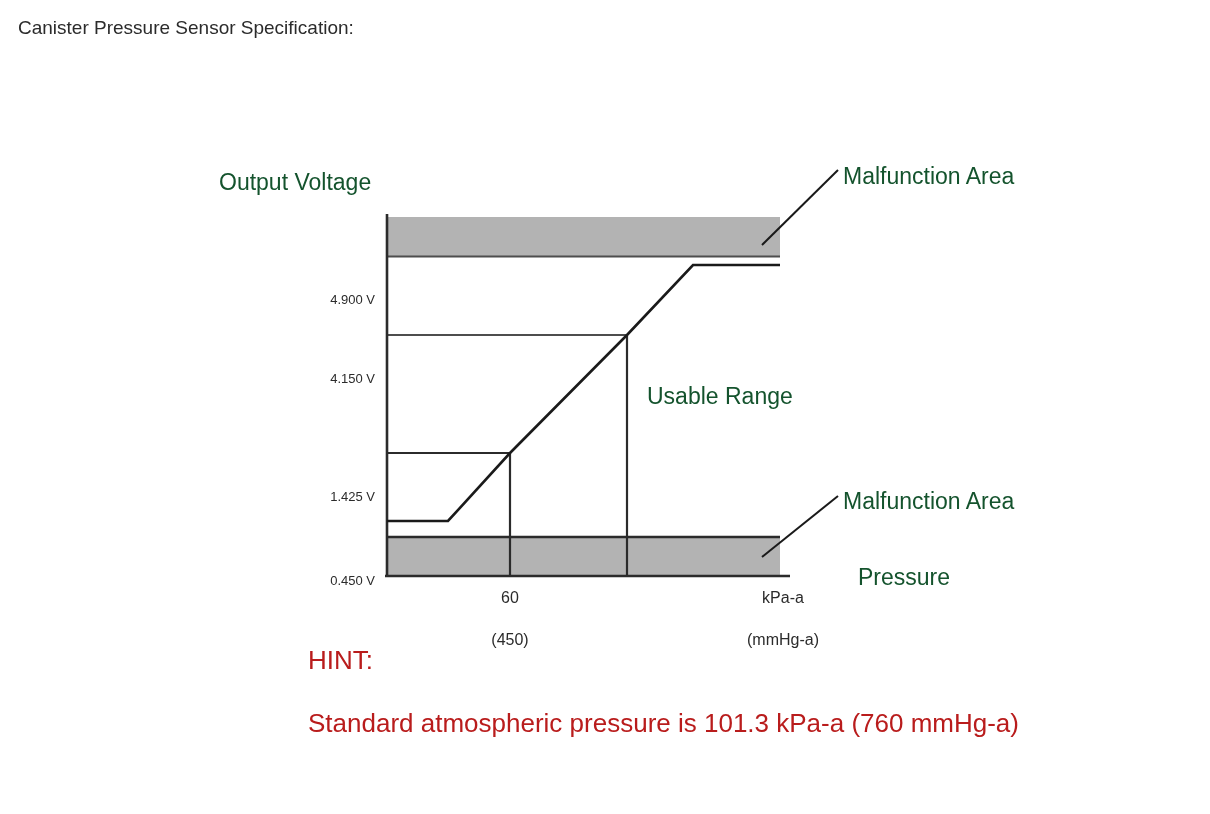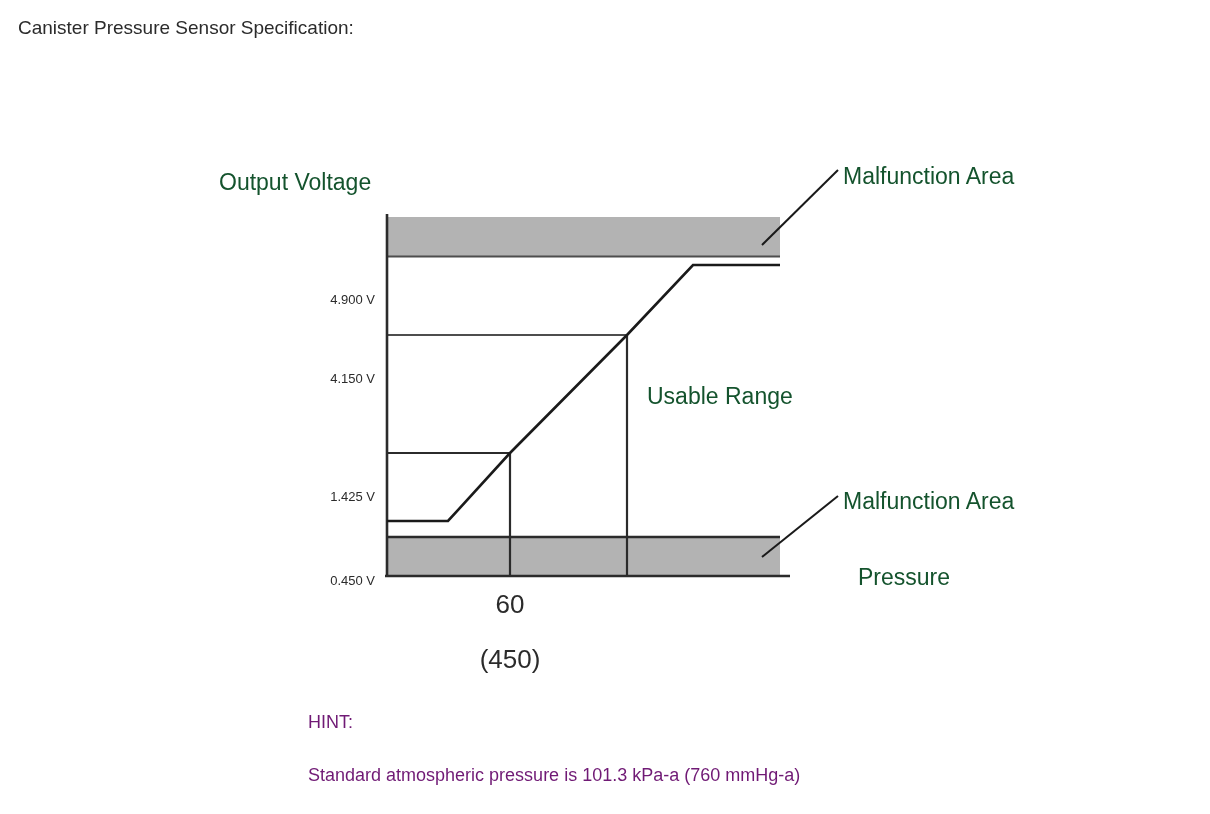--- a/index.html
+++ b/index.html
@@ -53,21 +53,21 @@
     text-align: right;
     font-size: 13px;
     color: #2b2b2b;
     white-space: nowrap;
     margin-top: 45px;
   }
   .xtick {
     position: absolute;
     width: 160px;
     text-align: center;
-    font-size: 26px;
+    font-size: 16px;
     color: #2b2b2b;
     white-space: nowrap;
   }
   .xtick .line2 {
     display: block;
     margin-top: 24px;
   }
   .lbl-usable {
     left: 647px;
     top: 385px;
@@ -80,23 +80,23 @@
     left: 843px;
     top: 490px;
   }
   .lbl-pressure {
     left: 858px;
     top: 566px;
   }
   .hint-block {
     position: absolute;
     left: 308px;
-    top: 712px;
-    font-size: 18px;
-    color: #701a75;
+    top: 645px;
+    font-size: 26px;
+    color: #b91c1c;
   }
   .hint-body {
     margin-top: 32px;
     white-space: nowrap;
   }
 </style>
 </head>
 <body>
 
 <div class="page-title">Canister Pressure Sensor Specification:</div>
@@ -136,20 +136,24 @@
 
   <div class="ytick" style="left:225px; top:247px;">4.900 V</div>
   <div class="ytick" style="left:225px; top:326px;">4.150 V</div>
   <div class="ytick" style="left:225px; top:444px;">1.425 V</div>
   <div class="ytick" style="left:225px; top:528px;">0.450 V</div>
 
   <div class="xtick" style="left:430px; top:589px;">
     <span>60</span>
     <span class="line2">(450)</span>
   </div>
+  <div class="xtick" style="left:703px; top:589px;">
+    <span>kPa-a</span>
+    <span class="line2">(mmHg-a)</span>
+  </div>
 
   <div class="lbl lbl-usable">Usable Range</div>
   <div class="lbl lbl-malf-top">Malfunction Area</div>
   <div class="lbl lbl-malf-bot">Malfunction Area</div>
   <div class="lbl lbl-pressure">Pressure</div>
 </div>
 
 <div class="hint-block">
   <div>HINT:</div>
   <div class="hint-body">Standard atmospheric pressure is 101.3 kPa-a (760 mmHg-a)</div>

